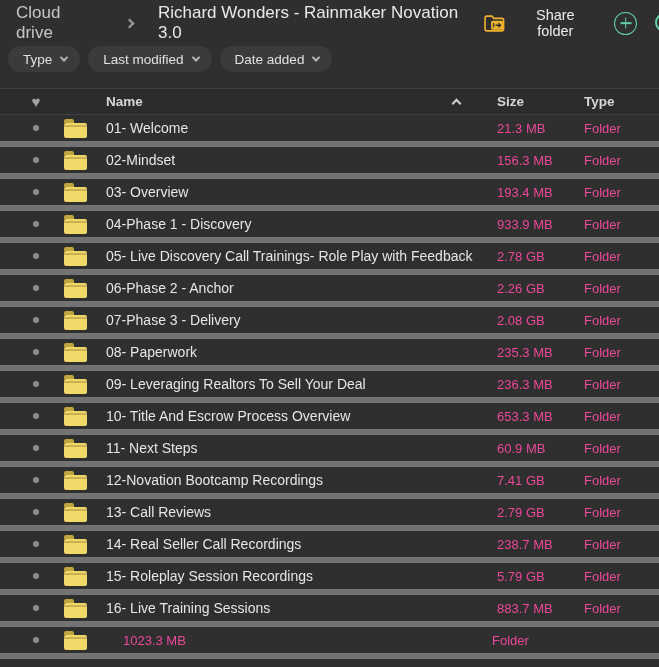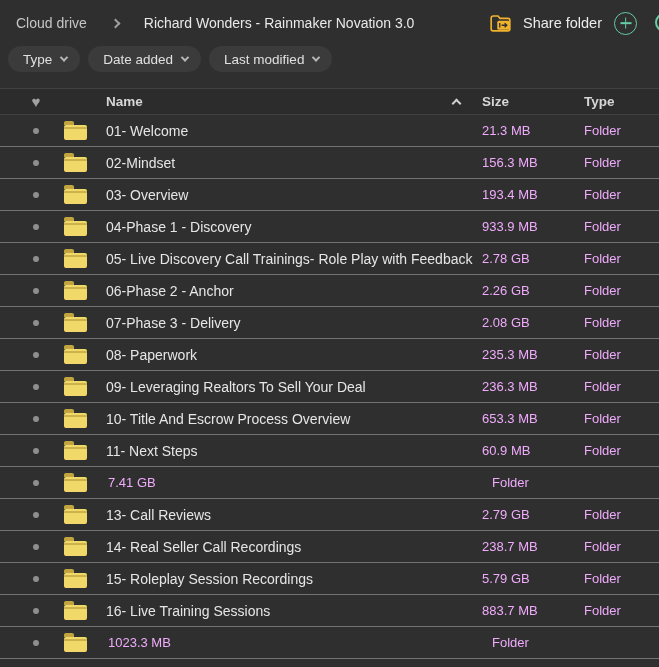--- a/index.html
+++ b/index.html
@@ -13,29 +13,29 @@
 
   
   .topbar {
     height:46px;
     display:flex;
     align-items:center;
     justify-content:space-between;
     padding:0 10px 0 16px;
     position:relative;
   }
-  .breadcrumb { display:flex; align-items:center; gap:25px; font-size:14px; }
+  .breadcrumb { display:flex; align-items:center; gap:25px; font-size:17px; }
   .crumb.root { color:#c6c6c6; cursor:pointer; }
   .crumb.current { color:#e9e9e9; }
   .chev-right {
     width:7px; height:7px; display:inline-block;
     border-top:2px solid #9d9d9d; border-right:2px solid #9d9d9d;
     transform:rotate(45deg); margin-top:1px;
   }
-  .actions { display:flex; align-items:center; gap:12px; }
+  .actions { display:flex; align-items:center; gap:20px; }
   .share-btn {
     display:flex; align-items:center; gap:11px;
     background:none; border:none; color:#ececec;
     font-family:inherit; font-size:14.5px; cursor:pointer;
   }
   .add-btn {
     width:23px; height:23px; border-radius:50%;
     border:1.7px solid #63cda4; background:none;
     position:relative; cursor:pointer; margin-right:12px;
   }
@@ -81,32 +81,32 @@
   }
   .cell.fav { display:flex; justify-content:center; }
   .heart { color:#a2a2a2; font-size:15px; line-height:1; cursor:default; }
   .cell.namehead { display:flex; align-items:center; justify-content:space-between; padding-left:6px;text-align:right; }
   .sort-caret {
     width:7px; height:7px;
     border-top:2.2px solid #cfcfcf; border-right:2.2px solid #cfcfcf;
     transform:rotate(-45deg); margin-right:14px; margin-top:3px;
     cursor:pointer;
   }
-  .cell.size { padding-left:8px; }
+  .cell.size { padding-left:8px;margin-left:15px; }
   .cell.type { padding-left:18px; }
   .thead .cell.size, .thead .cell.type { color:#d6d6d6; }
 
   .row {
     height:32px;
-    border-bottom:1px solid #737373;
+    border-bottom:6px solid #737373;
     cursor:pointer;
   }
   .row .cell.name { padding-left:6px; font-size:14px; color:#e6e6e6;
     white-space:nowrap; overflow:hidden; text-overflow:ellipsis; }
-  .row .cell.size, .row .cell.type { font-size:13px; color:#f0abfc; }
+  .row .cell.size, .row .cell.type { font-size:13px; color:#ec4899; }
   .dot { width:6px; height:6px; border-radius:50%; background:#8f8f8f; display:block; }
 
   .folder {
     position:relative; width:23px; height:15px;
     background:#f0d968; border-radius:2px; margin-top:4px; display:block;
   }
   .folder::before {
     content:''; position:absolute; top:-4px; left:0;
     width:10px; height:4px; background:#c2a53e; border-radius:2px 2px 0 0;
   }
@@ -138,25 +138,25 @@
   </div>
   <span class="edge-sliver"></span>
 </div>
 
 <div class="filters">
   <button class="pill">
     <span>Type</span>
     <span class="chev-down"></span>
   </button>
   <button class="pill">
-    <span>Date added</span>
+    <span>Last modified</span>
     <span class="chev-down"></span>
   </button>
   <button class="pill">
-    <span>Last modified</span>
+    <span>Date added</span>
     <span class="chev-down"></span>
   </button>
 </div>
 
 <div class="list">
   <div class="grid-row thead">
     <div class="cell fav">
       <span class="heart">♥</span>
     </div>
     <div class="cell iconcol"></div>
@@ -300,20 +300,21 @@
     <div class="cell type">Folder</div>
   </div>
 
   <div class="grid-row row">
     <div class="cell fav">
       <span class="dot"></span>
     </div>
     <div class="cell iconcol">
       <span class="folder"></span>
     </div>
+    <div class="cell name">12-Novation Bootcamp Recordings</div>
     <div class="cell size">7.41 GB</div>
     <div class="cell type">Folder</div>
   </div>
 
   <div class="grid-row row">
     <div class="cell fav">
       <span class="dot"></span>
     </div>
     <div class="cell iconcol">
       <span class="folder"></span>

